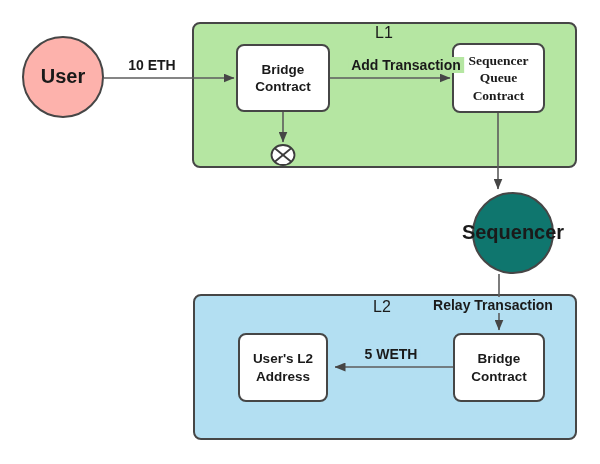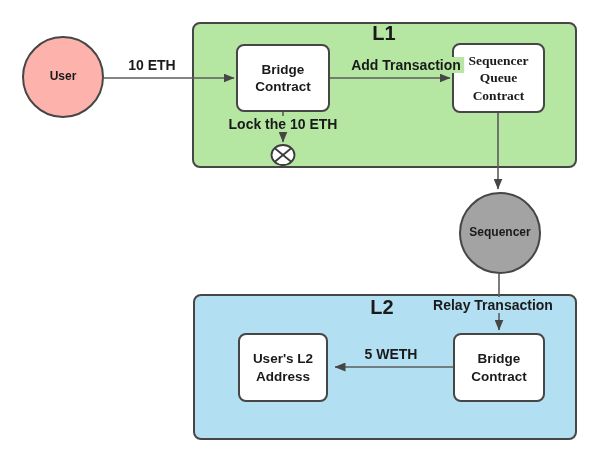--- a/index.html
+++ b/index.html
@@ -4,38 +4,38 @@
 <style>
   html,body{margin:0;padding:0;background:#ffffff;}
   .canvas{
     position:relative;width:600px;height:464px;background:#ffffff;
     font-family:"Liberation Sans",sans-serif;color:#1a1a1a;overflow:hidden;
   }
   .group{position:absolute;border:2px solid #464646;border-radius:8px;box-sizing:border-box;}
   .group.l1{left:192px;top:22px;width:385px;height:146px;background:#b5e6a2;}
   .group.l2{left:193px;top:294px;width:384px;height:146px;background:#b3dff2;}
   .group-label{
-    position:absolute;font-weight:bold;font-size:20px;white-space:nowrap;
+    position:absolute;font-weight:normal;font-size:16px;white-space:nowrap;
     transform:translate(-50%,-50%);z-index:5;
   }
   .glabel-l1{left:384px;top:33px;}
   .glabel-l2{left:382px;top:307px;}
   svg.connectors{position:absolute;left:0;top:0;z-index:2;}
   .node{
     position:absolute;box-sizing:border-box;display:flex;align-items:center;justify-content:center;
     text-align:center;font-weight:bold;font-size:13.5px;line-height:1.28;z-index:3;
   }
   .box{background:#ffffff;border:2px solid #464646;border-radius:8px;padding:2px;}
   .node.bridge-l1{left:236px;top:44px;width:94px;height:68px;}
   .node.seq-queue{left:452px;top:43px;width:93px;height:70px;font-family:Liberation Serif, serif;}
   .node.bridge-l2{left:453px;top:333px;width:92px;height:69px;}
   .node.user-l2{left:238px;top:333px;width:90px;height:69px;}
-  .circle{border:2px solid #464646;border-radius:50%;font-size:12px;}
+  .circle{border:2px solid #464646;border-radius:50%;font-size:20px;}
   .node.user{left:22px;top:36px;width:82px;height:82px;background:#fdb2ac;}
-  .node.sequencer{left:459px;top:192px;width:82px;height:82px;background:#a3a3a3;}
+  .node.sequencer{left:472px;top:192px;width:82px;height:82px;background:#0f766e;}
   .edge-label{
     position:absolute;font-weight:bold;font-size:14px;white-space:nowrap;
     transform:translate(-50%,-50%);padding:0 3px;z-index:4;
   }
   .bg-white{background:#ffffff;}
   .bg-green{background:#b5e6a2;}
   .bg-blue{background:#b3dff2;}
   .lbl-eth{left:152px;top:65px;}
   .lbl-addtx{left:390px;top:65px;margin-left:16px;}
   .lbl-lock{left:283px;top:124px;}
@@ -93,17 +93,16 @@
   <div class="node box bridge-l2">
     <span>Bridge Contract</span>
   </div>
 
   <div class="node box user-l2">
     <span>User's L2 Address</span>
   </div>
 
   <div class="edge-label bg-white lbl-eth">10 ETH</div>
   <div class="edge-label bg-green lbl-addtx">Add Transaction</div>
-  <div class="edge-label bg-green lbl-lock">Lock the 10 ETH</div>
   <div class="edge-label bg-blue lbl-relaytx">Relay Transaction</div>
   <div class="edge-label bg-blue lbl-weth">5 WETH</div>
 
 </div>
 
 </body></html>

